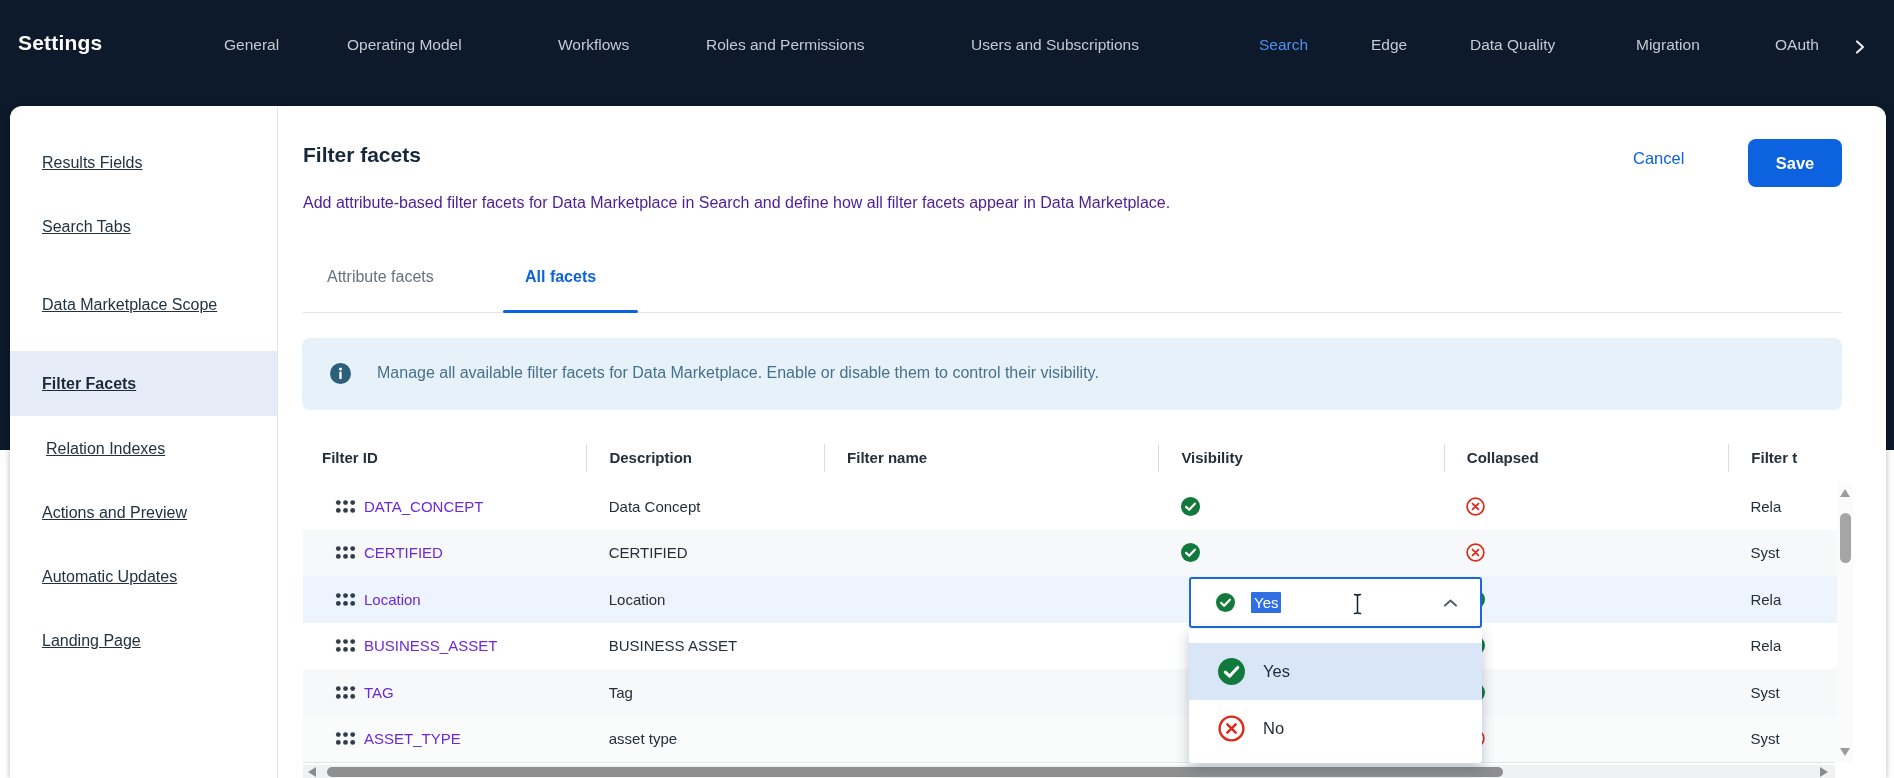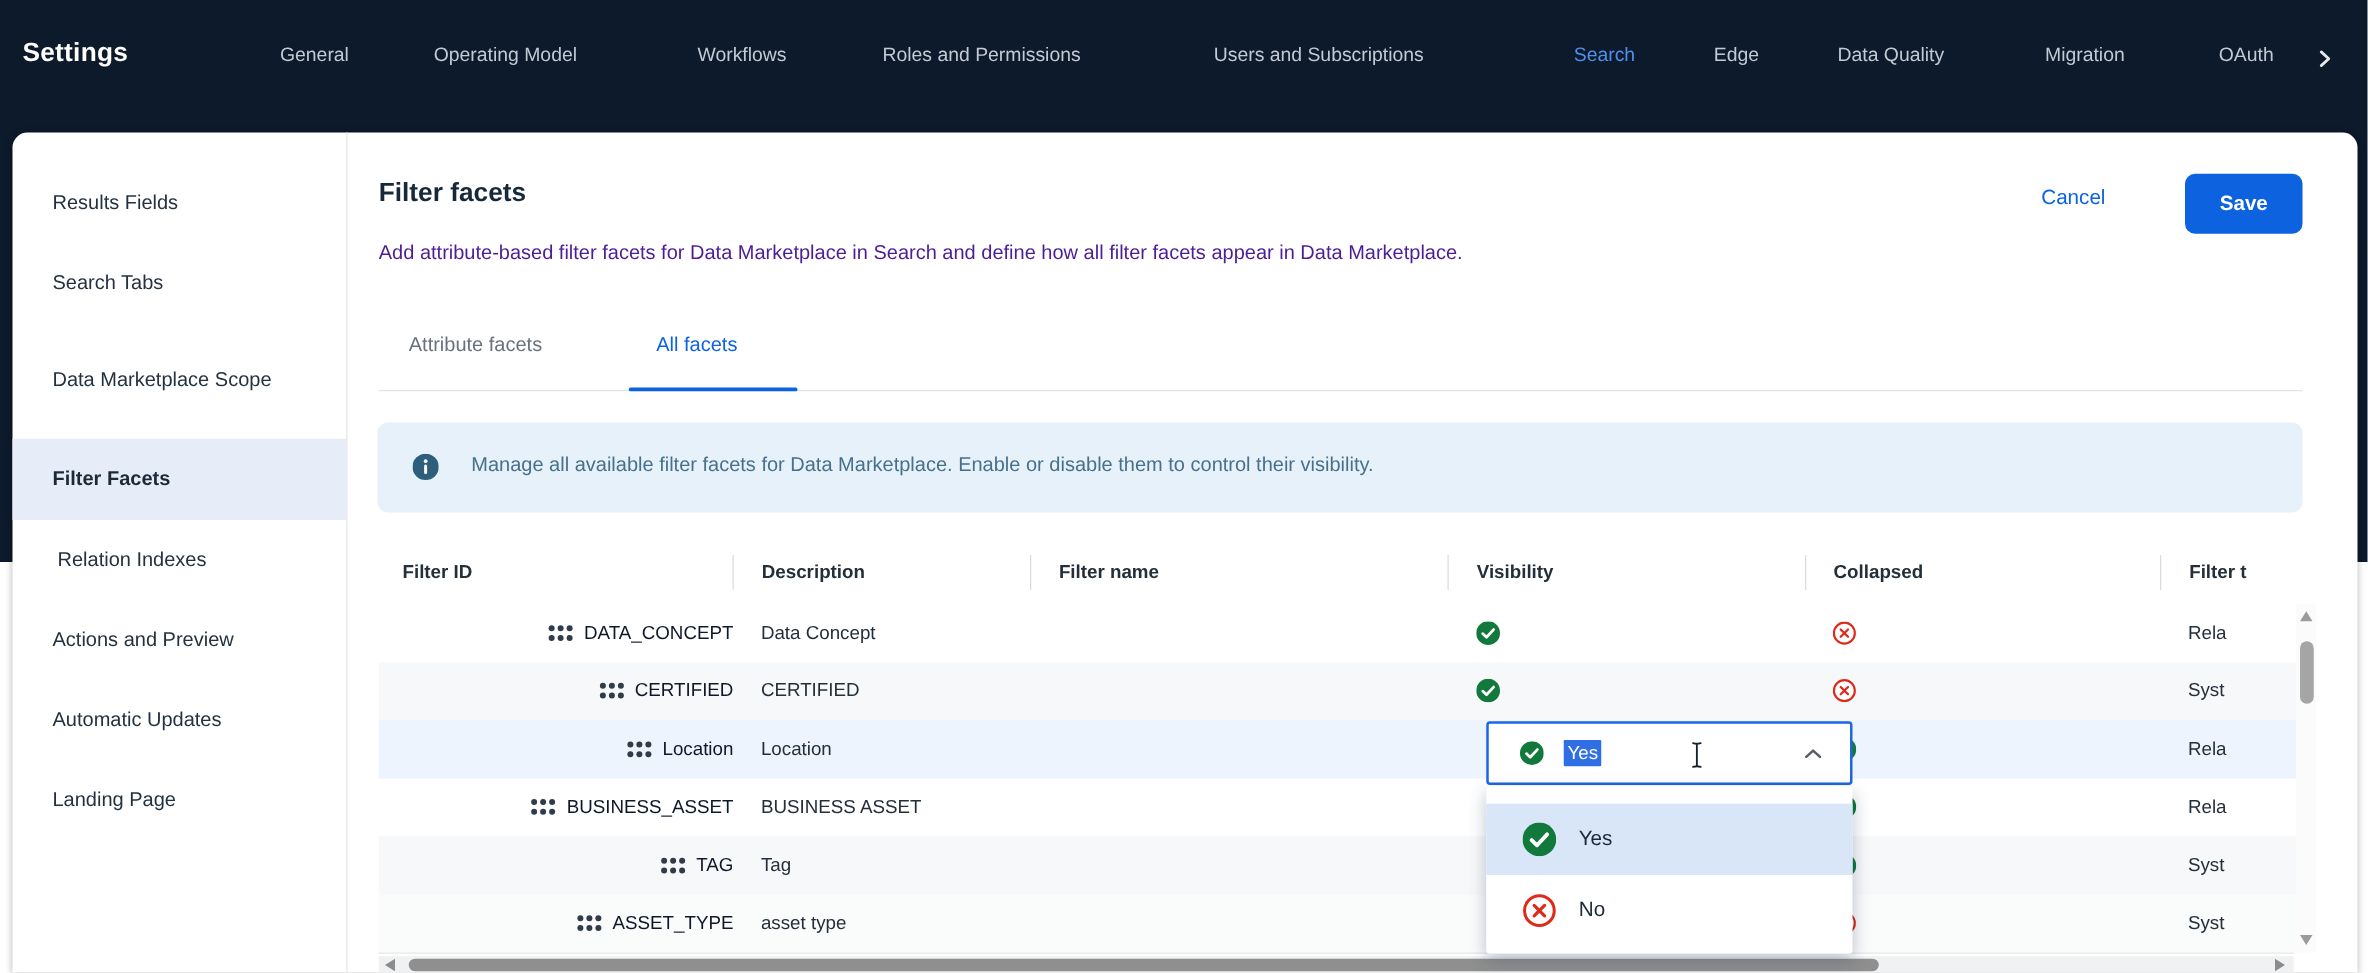--- a/index.html
+++ b/index.html
@@ -13,50 +13,50 @@
   .app-title{position:absolute;left:18px;top:31px;font-size:21px;font-weight:700;color:#ffffff;letter-spacing:.2px;}
   .nav-item{position:absolute;top:36px;font-size:15.5px;color:#c3cad3;white-space:nowrap;cursor:pointer;}
   .nav-item.active{color:#4e90ea;}
   .nav-chev{position:absolute;left:1851px;top:38px;}
   
   .card{position:absolute;left:10px;top:106px;width:1876px;height:672px;background:#ffffff;
         border-radius:12px 12px 0 0;box-shadow:0 1px 6px rgba(0,0,0,.28);}
   .side-divider{position:absolute;left:267px;top:0;width:1px;height:672px;background:#e4e7ea;}
   
   .side-item{position:absolute;left:0;width:267px;display:flex;align-items:center;
-             padding-left:32px;box-sizing:border-box;font-size:16px;color:#243240;line-height:31px;cursor:pointer;}
+             padding-left:32px;box-sizing:border-box;font-size:16px;color:#243240;line-height:31px;cursor:pointer;text-decoration:underline;}
   .side-item .lbl{max-width:185px;}
   .side-item.selected{background:#e7edf8;font-weight:700;color:#1c2a38;}
   
   .page-title{position:absolute;left:303px;top:143px;font-size:21px;font-weight:600;color:#16293b;}
   .page-desc{position:absolute;left:303px;top:194px;font-size:16px;color:#4c1d95;}
   .cancel-link{position:absolute;left:1633px;top:149px;font-size:16.5px;color:#0d62e0;cursor:pointer;}
   .save-btn{position:absolute;left:1748px;top:139px;width:94px;height:48px;background:#0d62e0;border:none;
             border-radius:8px;color:#fff;font-size:16.5px;font-weight:600;font-family:inherit;cursor:pointer;}
   
   .tab{position:absolute;top:268px;font-size:16px;color:#67727e;cursor:pointer;}
-  .tab.active{color:#0d62e0;font-weight:400;}
+  .tab.active{color:#0d62e0;font-weight:700;}
   .tabs-border{position:absolute;left:303px;top:312px;width:1539px;height:1px;background:#e2e5e8;}
   .tab-underline{position:absolute;left:503px;top:310px;width:135px;height:3px;background:#0d62e0;border-radius:2px;}
   
   .banner{position:absolute;left:302px;top:338px;width:1540px;height:72px;background:#e7f1f9;border-radius:8px;}
   .banner .info{position:absolute;left:28px;top:25px;}
   .banner .txt{position:absolute;left:75px;top:26px;font-size:16px;color:#46718d;}
   
   .table-area{position:absolute;left:303px;top:440px;width:1543px;}
   .t-head{display:flex;height:35px;align-items:center;}
   .t-hcell{box-sizing:border-box;padding-left:22px;font-size:15px;font-weight:600;color:#232f3b;height:28px;line-height:28px;}
   .t-hcell + .t-hcell{border-left:1px solid #d9dcdf;}
   .t-body{position:relative;margin-top:8px;}
   .t-row{display:flex;height:46.5px;align-items:center;background:#ffffff;}
   .t-row.grey{background:#f7f8f9;}
   .t-row.grey2{background:#fafbfb;}
   .t-row.blue{background:#edf4fd;}
   .t-cell{box-sizing:border-box;padding-left:22px;font-size:15px;color:#232f3b;display:flex;align-items:center;overflow:hidden;white-space:nowrap;}
-  .cell-id{padding-left:32px;color:#0f172a;justify-content:flex-end;}
+  .cell-id{padding-left:32px;color:#6d28d9;}
   .cell-id .grip{margin-right:8px;display:inline-flex;cursor:grab;}
   .table-bottom-line{position:absolute;left:303px;top:762px;width:1532px;height:1px;background:#e4e6e8;}
   
   .icon{display:inline-flex;line-height:0;}
   
   .combobox{position:absolute;left:1189px;top:577px;width:293px;height:51px;box-sizing:border-box;
             border:2px solid #1c66e2;border-radius:3px;background:#ffffff;display:flex;align-items:center;padding-left:25px;cursor:text;}
   .combobox .val{margin-left:16px;font-size:15px;color:#ffffff;background:#306fe3;padding:2px 3px;border-radius:1px;}
   .combobox .ibeam{position:absolute;left:160px;top:14px;}
   .combobox .chev{position:absolute;right:22px;top:19px;}

